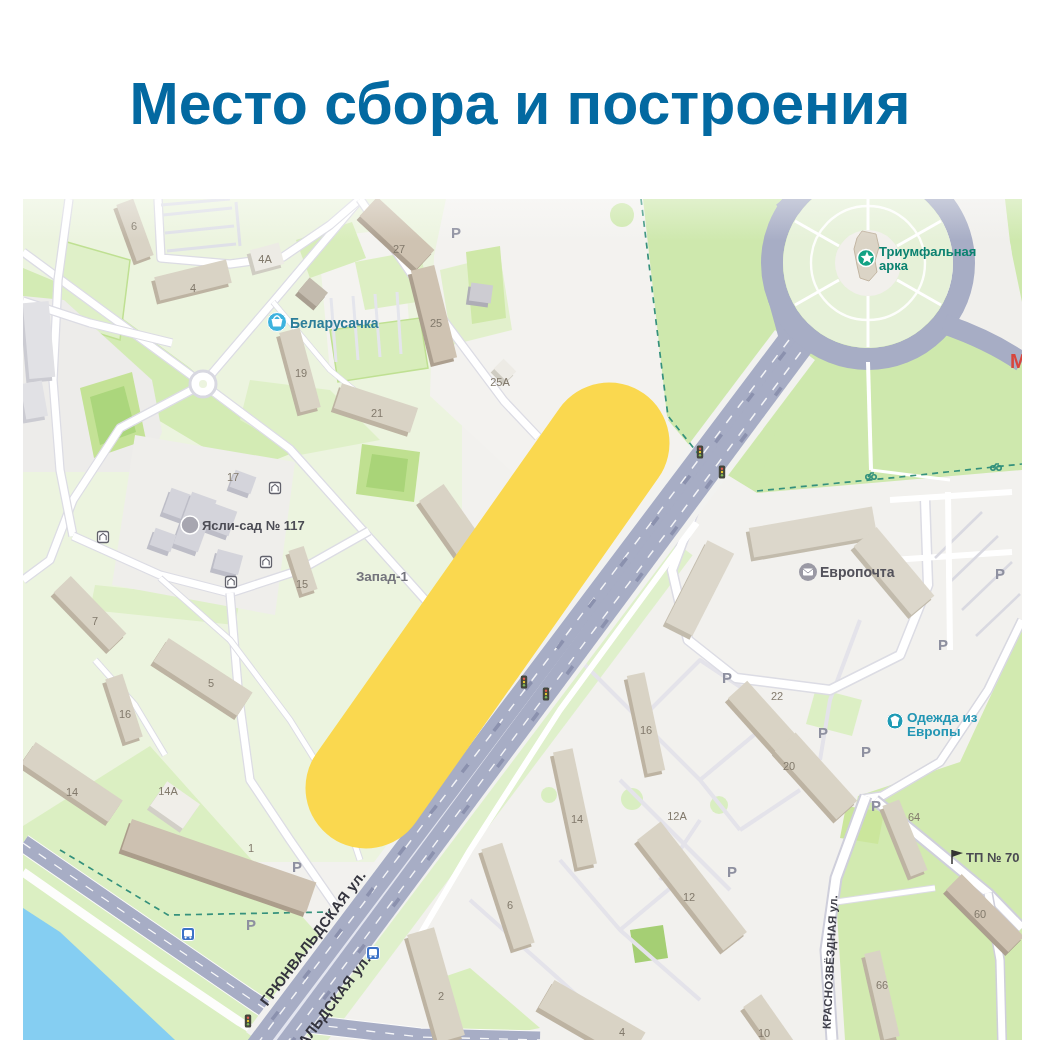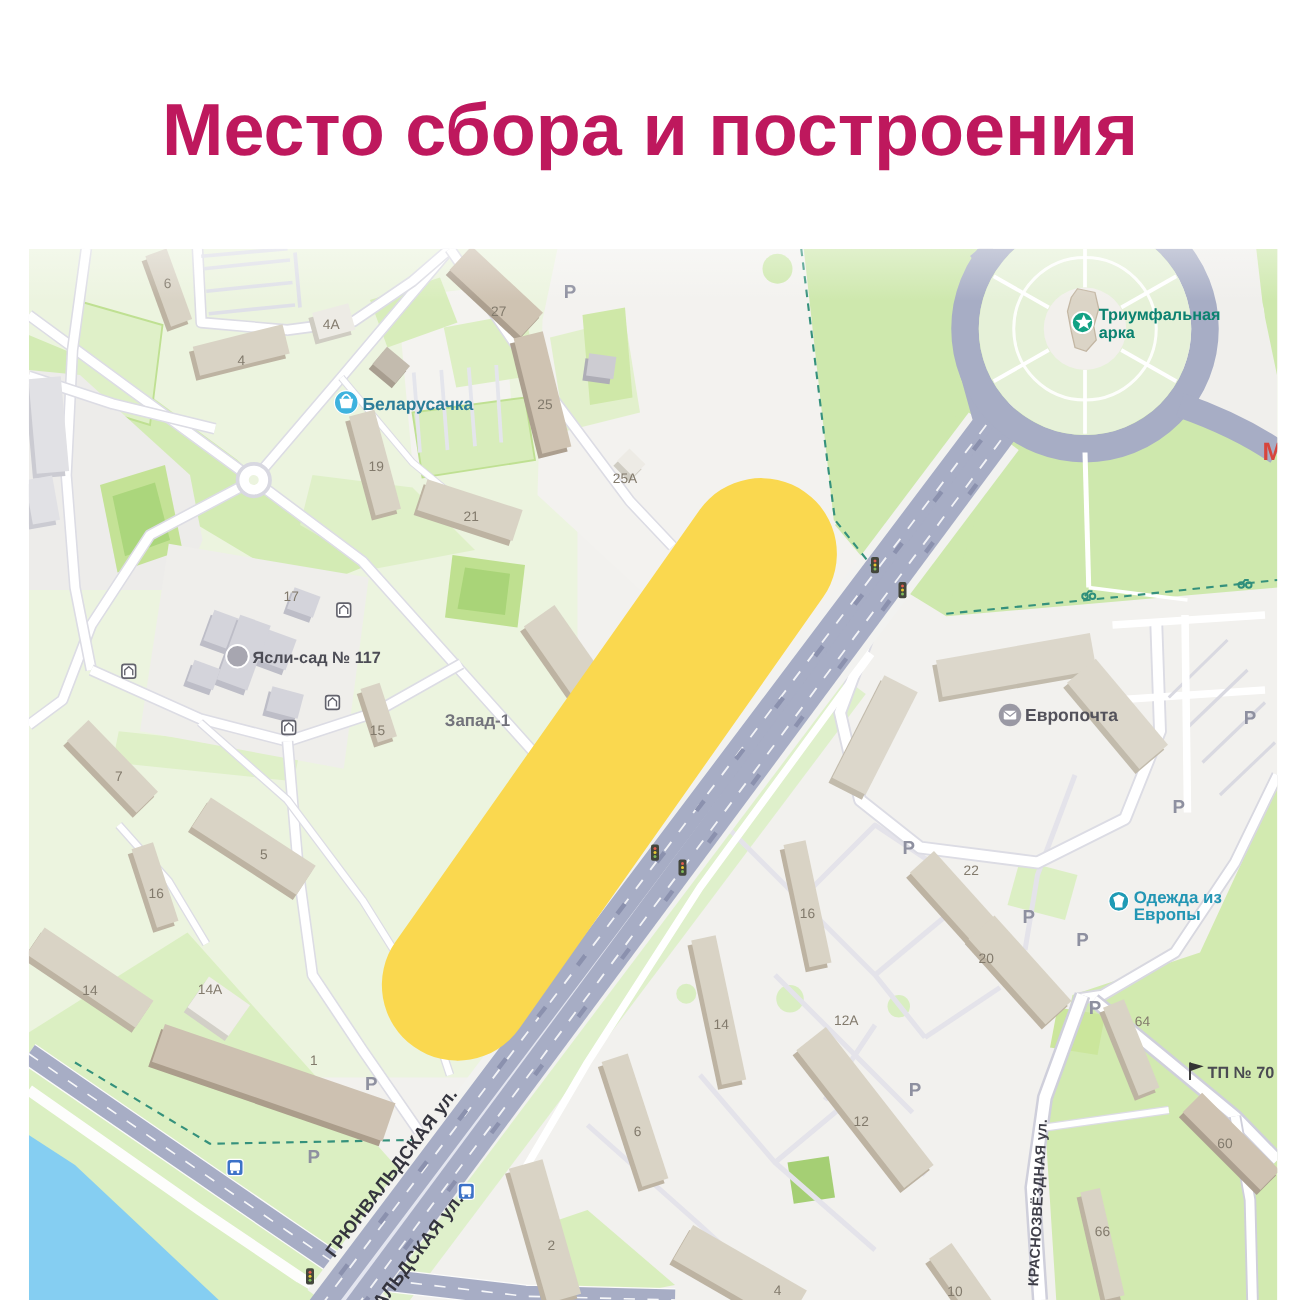--- a/index.html
+++ b/index.html
@@ -1,17 +1,17 @@
 <!DOCTYPE html>
 <html><head>
 <meta charset="utf-8">
 <style>
 html,body{margin:0;padding:0;background:#ffffff;width:1040px;height:1040px;overflow:hidden;}
 #page{position:relative;width:1040px;height:1040px;font-family:"Liberation Sans", sans-serif;}
-#title{position:absolute;left:0;top:75px;width:1040px;text-align:center;font-size:59px;line-height:1;font-weight:bold;color:#be185d;letter-spacing:0px;}
+#title{position:absolute;left:0;top:75px;width:1040px;text-align:center;font-size:59px;line-height:1;font-weight:bold;color:#0369a1;letter-spacing:0px;}
 #map{position:absolute;left:23px;top:199px;width:999px;height:841px;overflow:hidden;}
 </style>
 </head>
 <body>
 <div id="page">
 
 <div id="title">Место сбора и построения</div>
 
 <div id="map">
 <svg width="999" height="841" viewBox="23 199 999 841">

